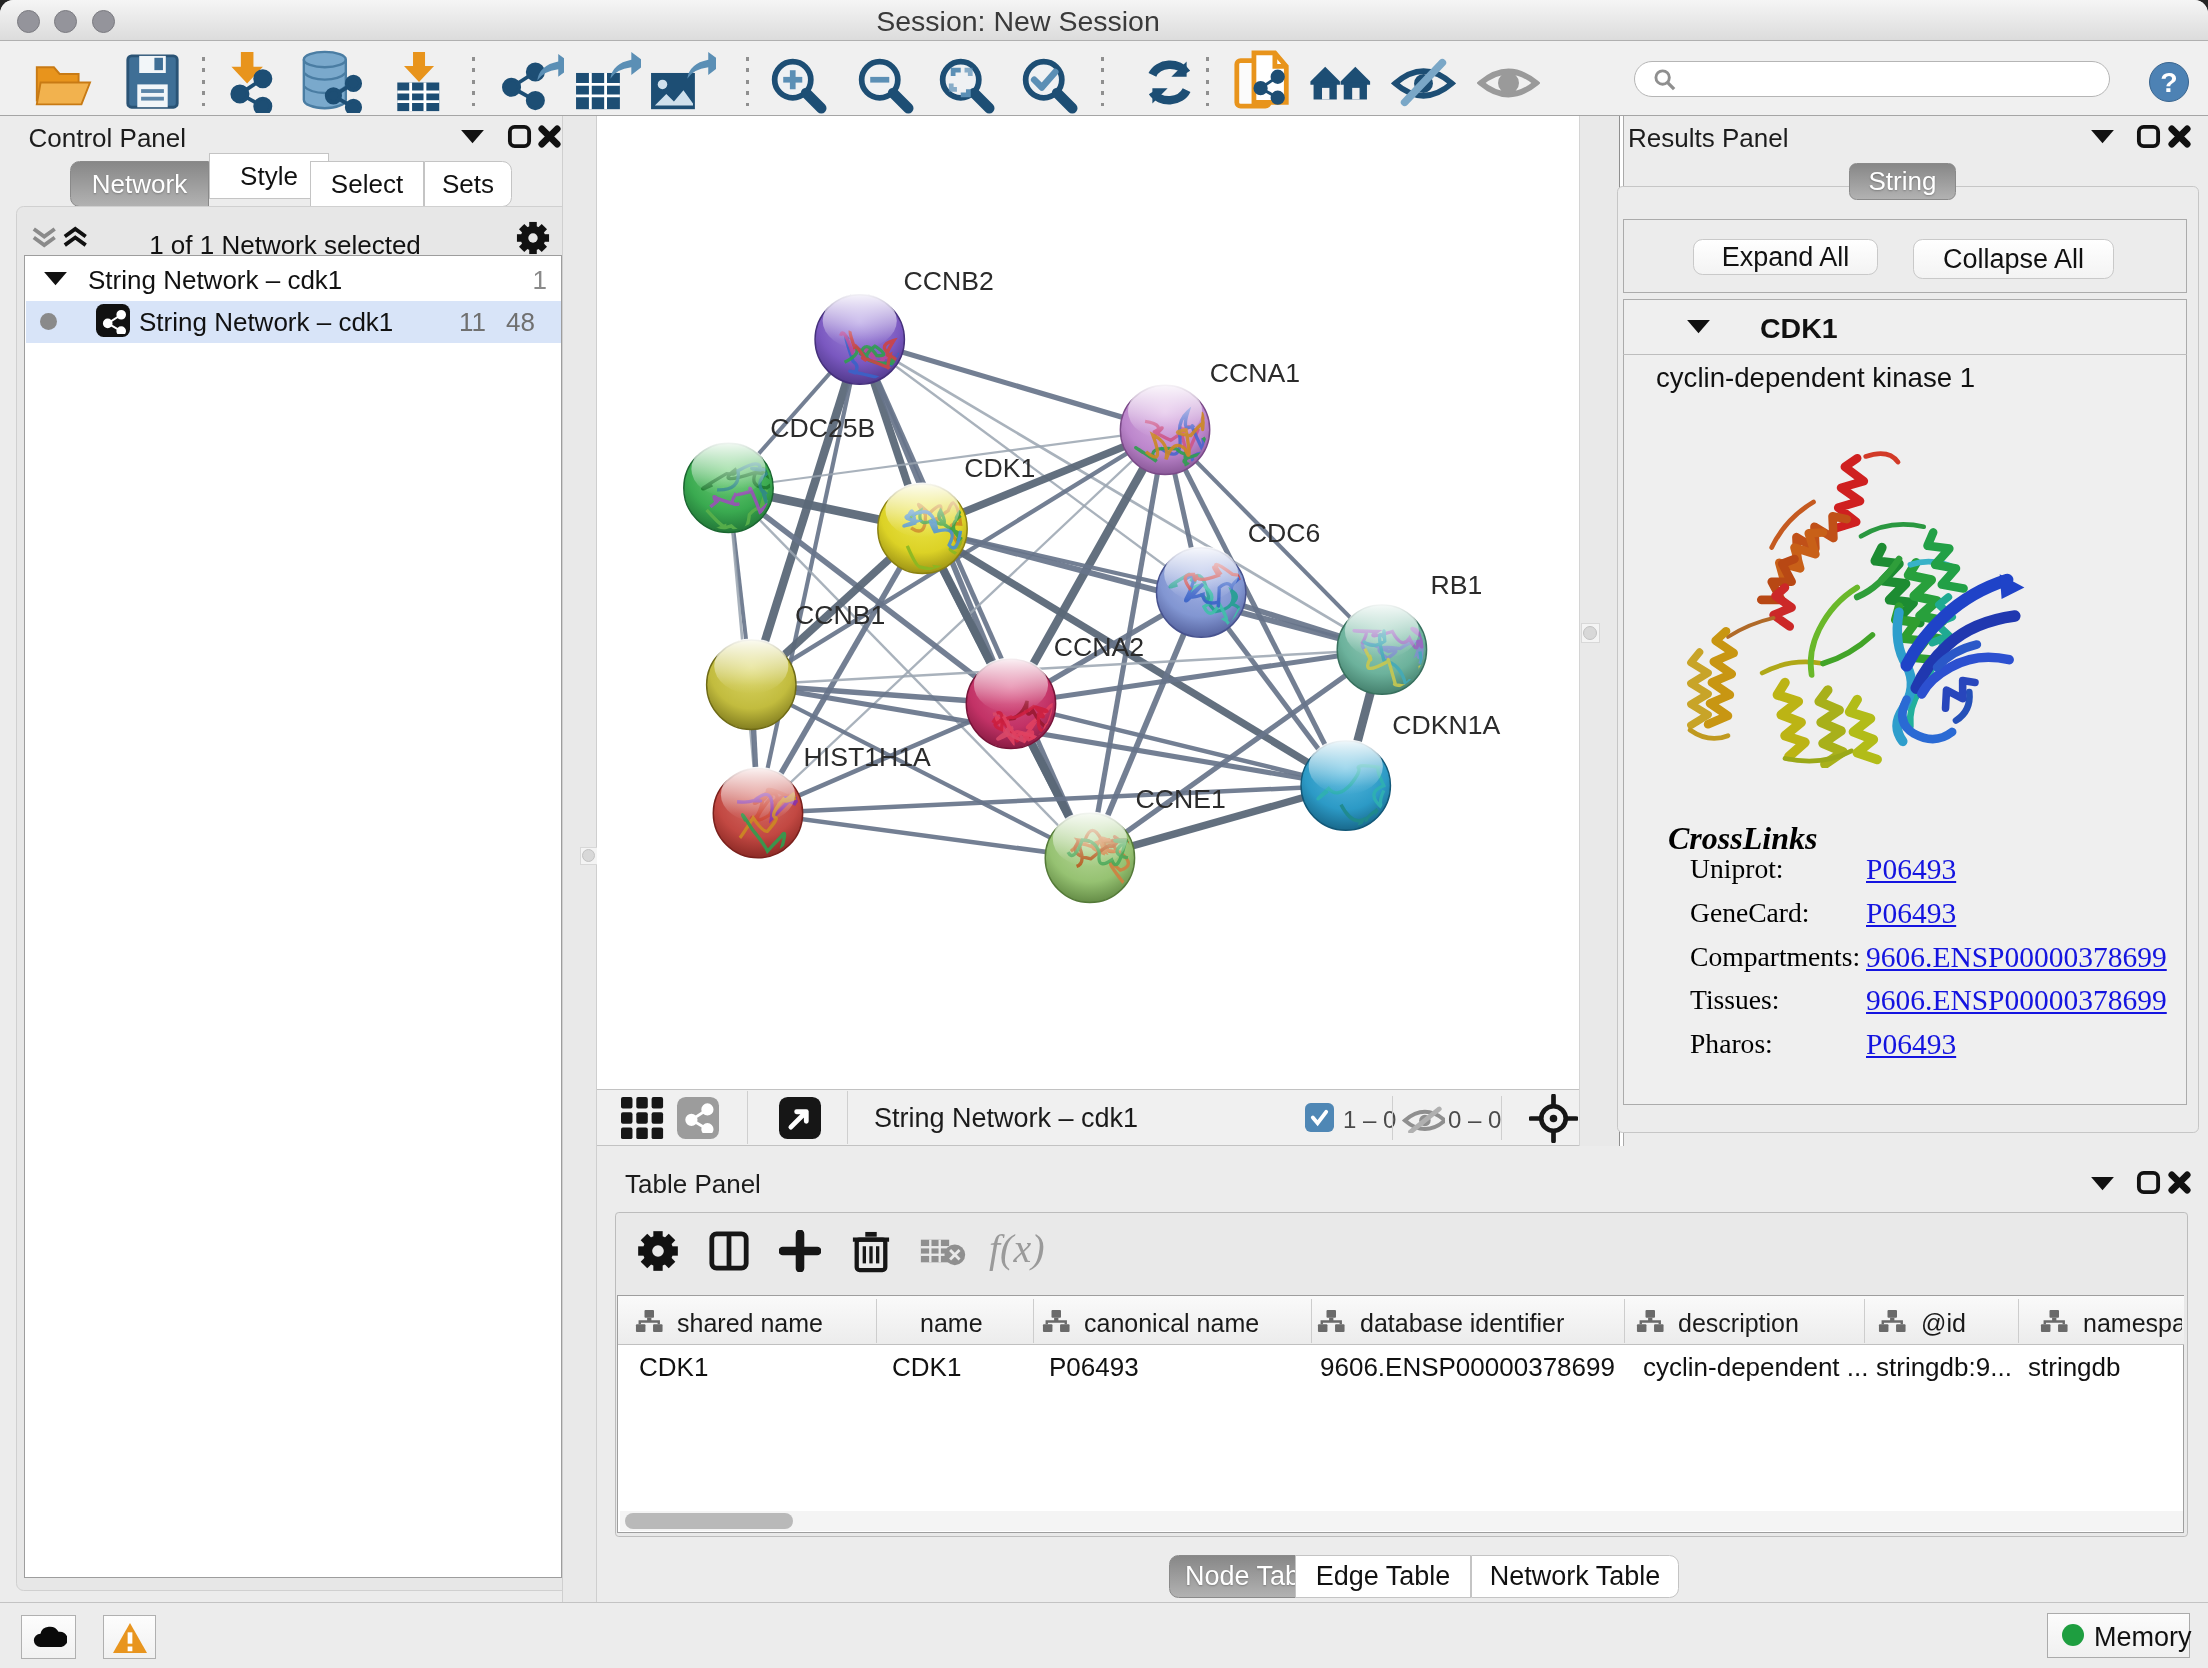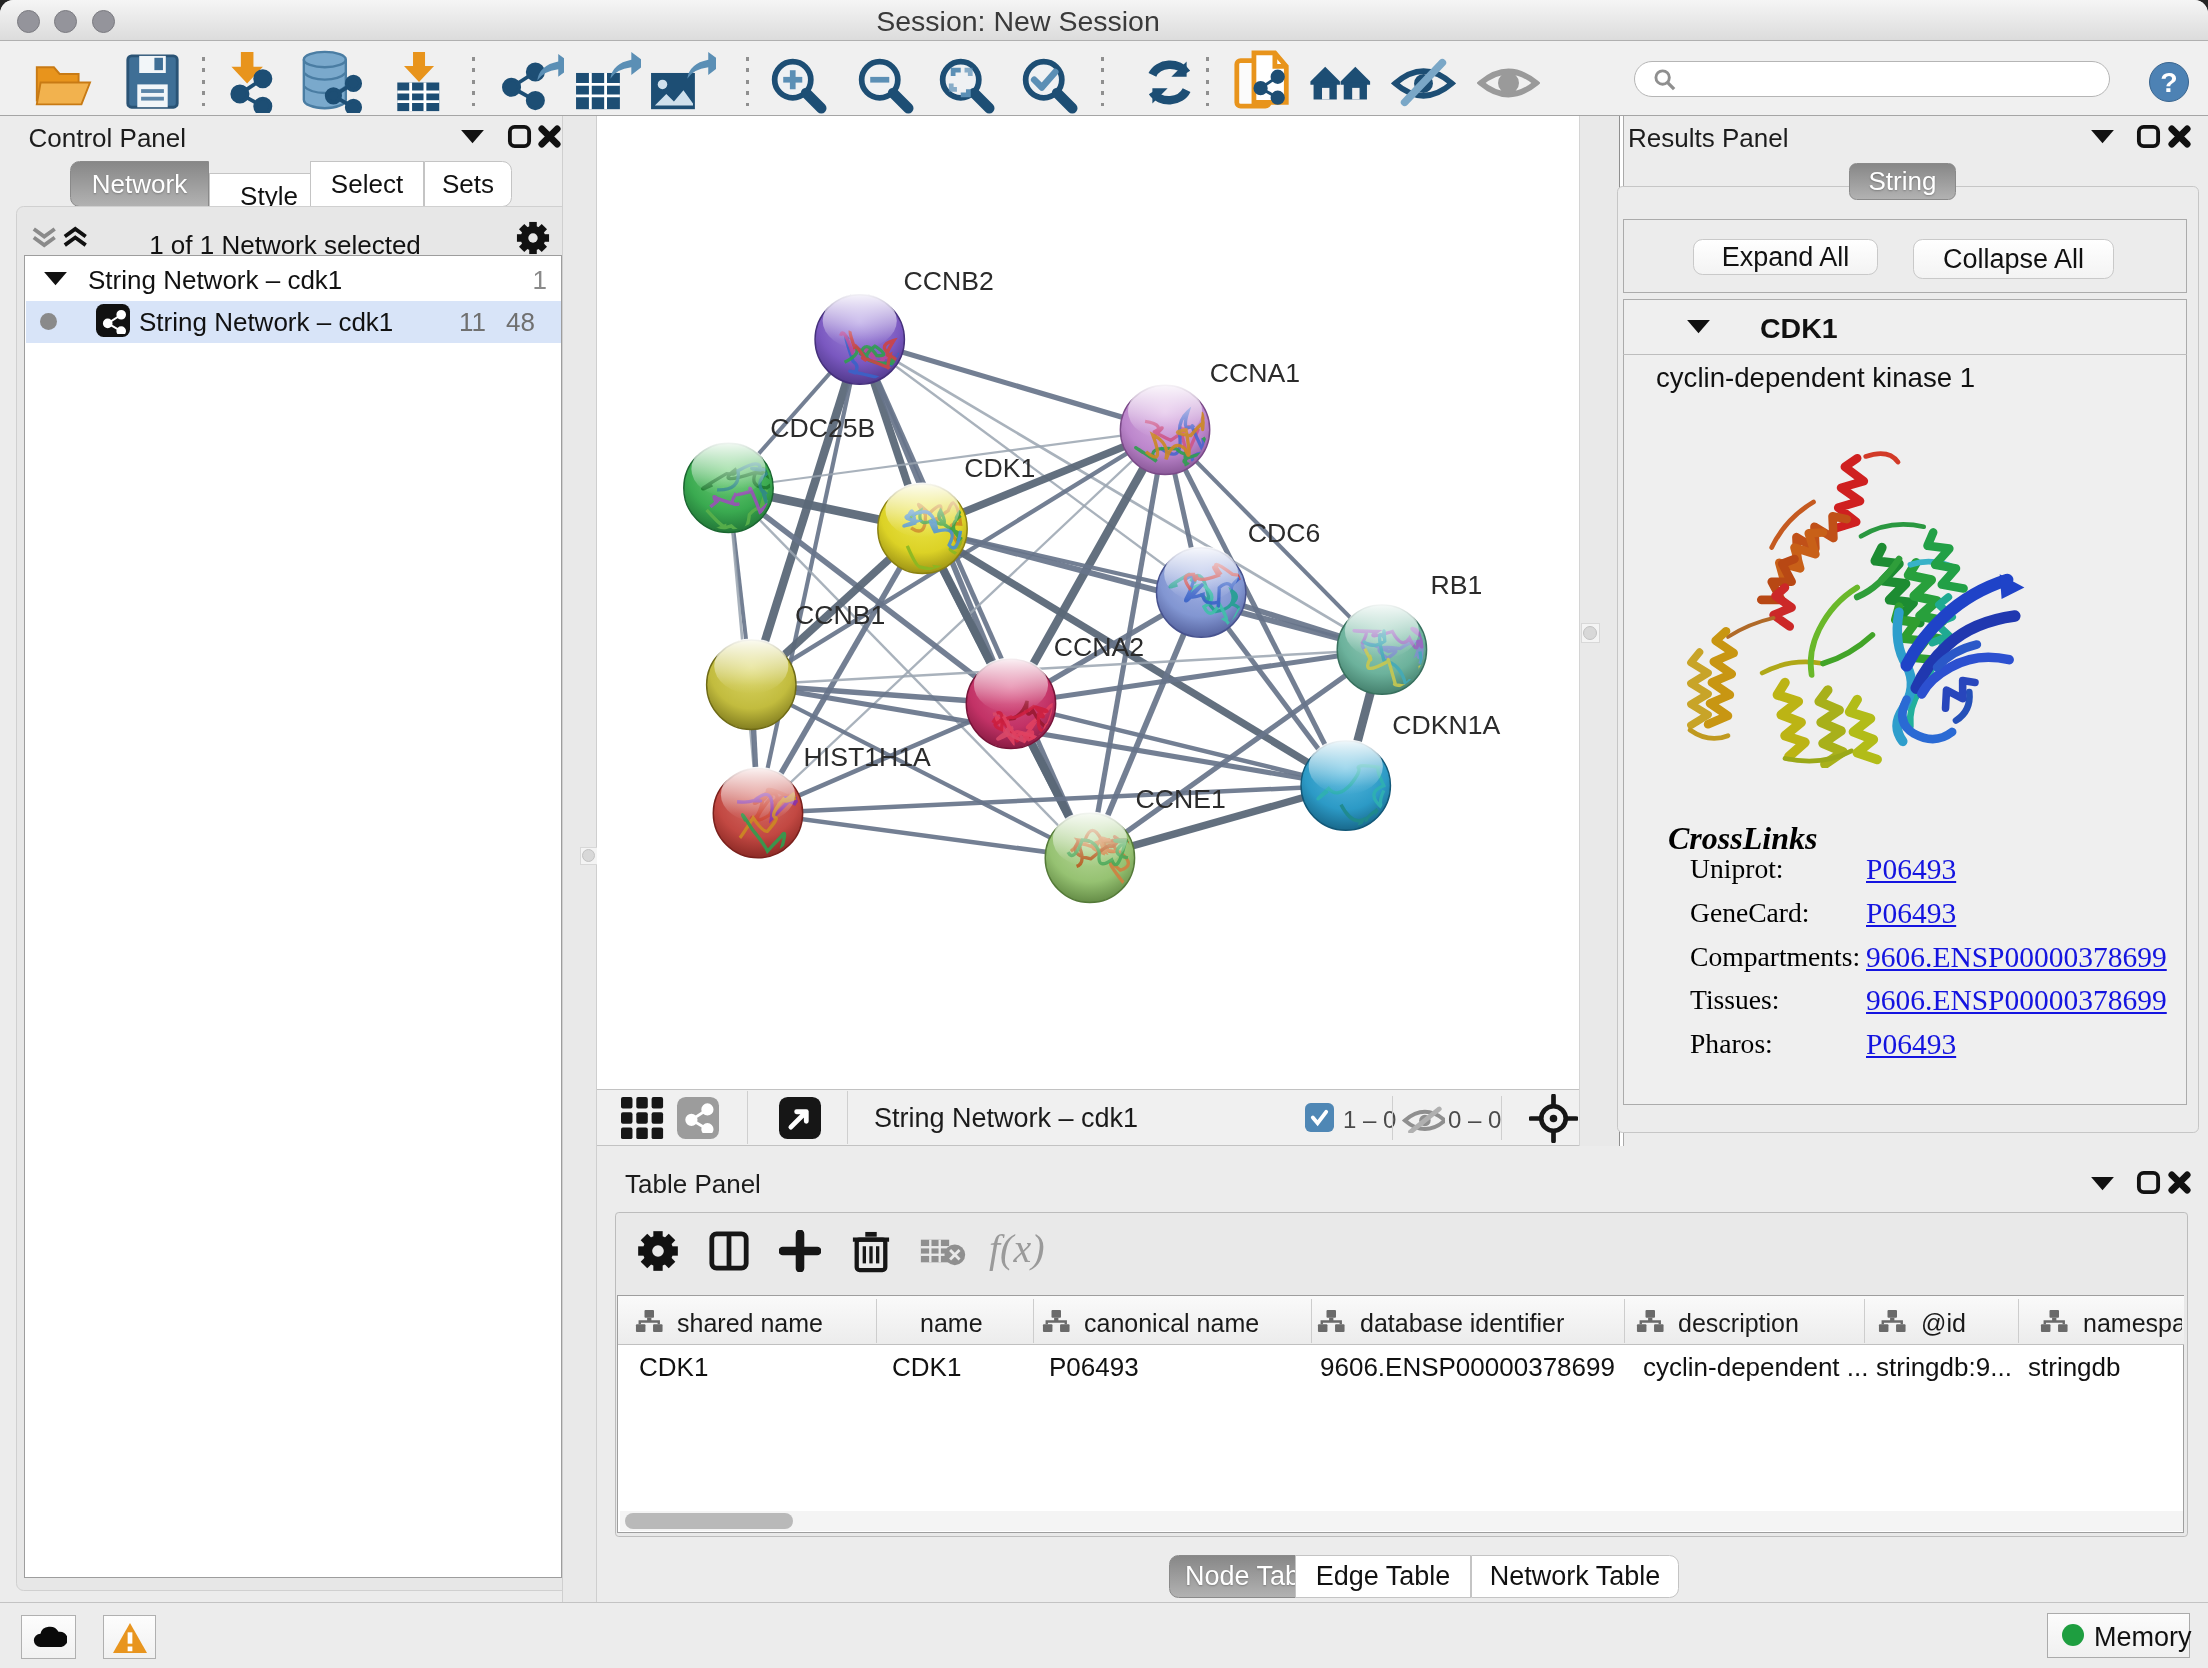--- a/index.html
+++ b/index.html
@@ -180,21 +180,21 @@
 <svg width="27" height="19" viewBox="0 0 28 20" style="position:absolute;left:459px;top:128px;">
       <path d="M2 2 h24 l-12 14z" fill="#111"></path>
     </svg>
 <svg width="25" height="25" viewBox="0 0 26 26" style="position:absolute;left:507px;top:124px;">
       <rect x="3" y="3" width="20" height="20" rx="5" fill="none" stroke="#111" stroke-width="4"></rect>
     </svg>
 <svg width="25" height="25" viewBox="0 0 26 26" style="position:absolute;left:537px;top:124px;">
       <path d="M5 5 L21 21 M21 5 L5 21" stroke="#111" stroke-width="7" stroke-linecap="round"></path>
     </svg>
 <div class="tab tabsel" style="left:70px;top:161px;width:139px;height:46px;border-radius:9.5px 0 0 9.5px;">Network</div>
-<div class="tab" style="left:209px;top:173px;width:120px;height:46px;">Style</div>
+<div class="tab" style="left:209px;top:153px;width:120px;height:46px;">Style</div>
 <div class="tab" style="left:310px;top:161px;width:114px;height:46px;">Select</div>
 <div class="tab" style="left:424px;top:161px;width:88px;height:46px;border-radius:0 9.5px 9.5px 0;">Sets</div>
 <div class="a" style="left:16px;top:206px;width:554px;height:1385px;background:#e7e7e7;border:1px solid #d0d0d0;border-radius:7.6px;"></div>
 <svg width="28.5" height="25" viewBox="0 0 30 26" style="position:absolute;left:30px;top:225px;">
       <g fill="none" stroke="#8a8a8a" stroke-width="4">
         <path d="M4 4 l11 8 11-8"></path>
         <path d="M4 13 l11 8 11-8"></path>
       </g>
     </svg>
 <svg width="28.5" height="25" viewBox="0 0 30 26" style="position:absolute;left:61px;top:225px;">

